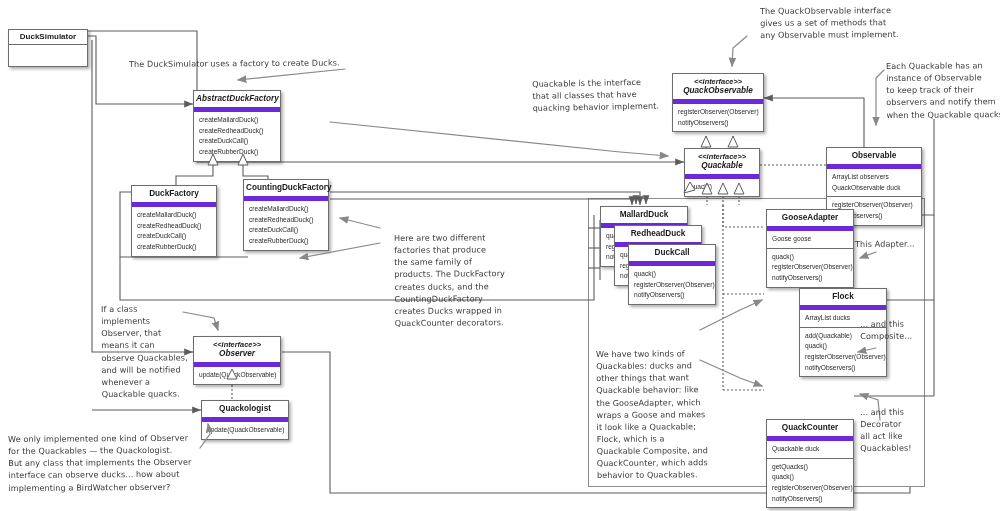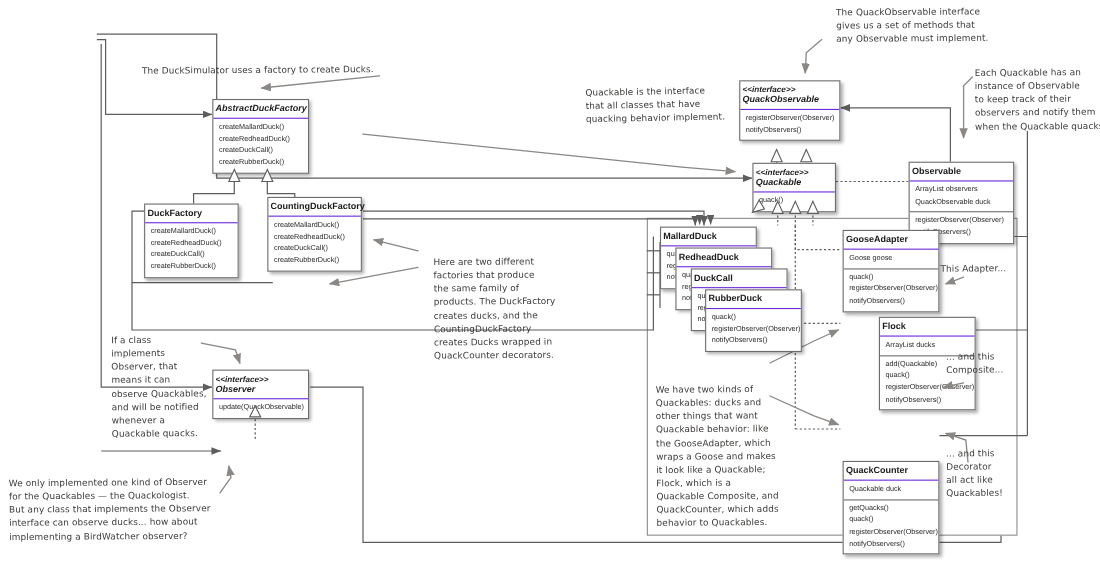--- a/index.html
+++ b/index.html
@@ -3,22 +3,22 @@
 <meta charset="utf-8">
 <style>
   html,body{margin:0;padding:0;background:#ffffff;}
   body{width:1000px;height:511px;position:relative;overflow:hidden;
        font-family:"Liberation Sans", sans-serif;color:#1a1a1a;}
   #stage{position:absolute;left:0;top:0;width:1000px;height:511px;}
 
   
   .uml{position:absolute;background:#ffffff;border:1px solid #6d6d6d;
        box-shadow:2px 2px 3px rgba(0,0,0,0.32);box-sizing:border-box;z-index:6;}
-  .uml .hdr{text-align:left;font-size:8.2px;font-weight:bold;line-height:1.22;
-            padding:3px 2px 3px;border-bottom:1px solid #6d28d9;}
+  .uml .hdr{text-align:center;font-size:8.2px;font-weight:bold;line-height:1.22;
+            padding:3px 2px 3px;border-bottom:5px solid #6d28d9;}
   .uml .hdr .stereo{font-weight:bold;font-style:italic;display:block;font-size:7.4px;}
   .uml .hdr .nm{display:block;}
   .uml .hdr.italic .nm{font-style:italic;}
   .uml .sec{padding:3px 4px 3px 5px;border-bottom:1px solid #6d6d6d;}
   .uml .sec:last-child{border-bottom:none;}
   .uml .sec .m{font-size:6.6px;line-height:1.62;white-space:nowrap;color:#2a2a2a;}
 
   
   .simbox{position:absolute;background:#fff;border:1px solid #6d6d6d;
           box-shadow:2px 2px 3px rgba(0,0,0,0.32);box-sizing:border-box;z-index:6;}
@@ -100,20 +100,24 @@
 
       <path d="M600,220 L600,280"></path>
       <path d="M588,228 L600,228"></path>
       <path d="M588,248 L600,248"></path>
       <path d="M588,268 L600,268"></path>
 
       <path d="M282,352 L330,352 L330,493 L910,493 L910,487"></path>
     </g>
   </svg>
 
+  <div class="simbox" style="left:8px;top:29px;width:80px;height:38px;">
+    <div class="hdr">DuckSimulator</div>
+    <div class="body"></div>
+  </div>
 
   <div class="uml" style="left:131px;top:185px;width:86px;">
     <div class="hdr">
       <span class="nm">DuckFactory</span>
     </div>
     <div class="sec">
       <div class="m">createMallardDuck()</div>
       <div class="m">createRedheadDuck()</div>
       <div class="m">createDuckCall()</div>
       <div class="m">createRubberDuck()</div>
@@ -182,20 +186,28 @@
   <div class="uml" style="left:193px;top:336px;width:88px;">
     <div class="hdr italic">
       <span class="stereo">&lt;&lt;interface&gt;&gt;</span>
       <span class="nm">Observer</span>
     </div>
     <div class="sec">
       <div class="m">update(QuackObservable)</div>
     </div>
   </div>
 
+  <div class="uml" style="left:201px;top:400px;width:88px;">
+    <div class="hdr">
+      <span class="nm">Quackologist</span>
+    </div>
+    <div class="sec">
+      <div class="m">update(QuackObservable)</div>
+    </div>
+  </div>
 
   <div class="uml" style="left:600px;top:206px;width:88px;z-index:10;">
     <div class="hdr">
       <span class="nm">MallardDuck</span>
     </div>
     <div class="sec">
       <div class="m">quack()</div>
       <div class="m">registerObserver(Observer)</div>
       <div class="m">notifyObservers()</div>
     </div>
@@ -216,30 +228,20 @@
     <div class="hdr">
       <span class="nm">DuckCall</span>
     </div>
     <div class="sec">
       <div class="m">quack()</div>
       <div class="m">registerObserver(Observer)</div>
       <div class="m">notifyObservers()</div>
     </div>
   </div>
 
-  <div class="uml" style="left:641px;top:263px;width:88px;z-index:13;">
-    <div class="hdr">
-      <span class="nm">RubberDuck</span>
-    </div>
-    <div class="sec">
-      <div class="m">quack()</div>
-      <div class="m">registerObserver(Observer)</div>
-      <div class="m">notifyObservers()</div>
-    </div>
-  </div>
 
   <div class="uml" style="left:766px;top:209px;width:88px;">
     <div class="hdr">
       <span class="nm">GooseAdapter</span>
     </div>
     <div class="sec">
       <div class="m">Goose goose</div>
     </div>
     <div class="sec">
       <div class="m">quack()</div>

